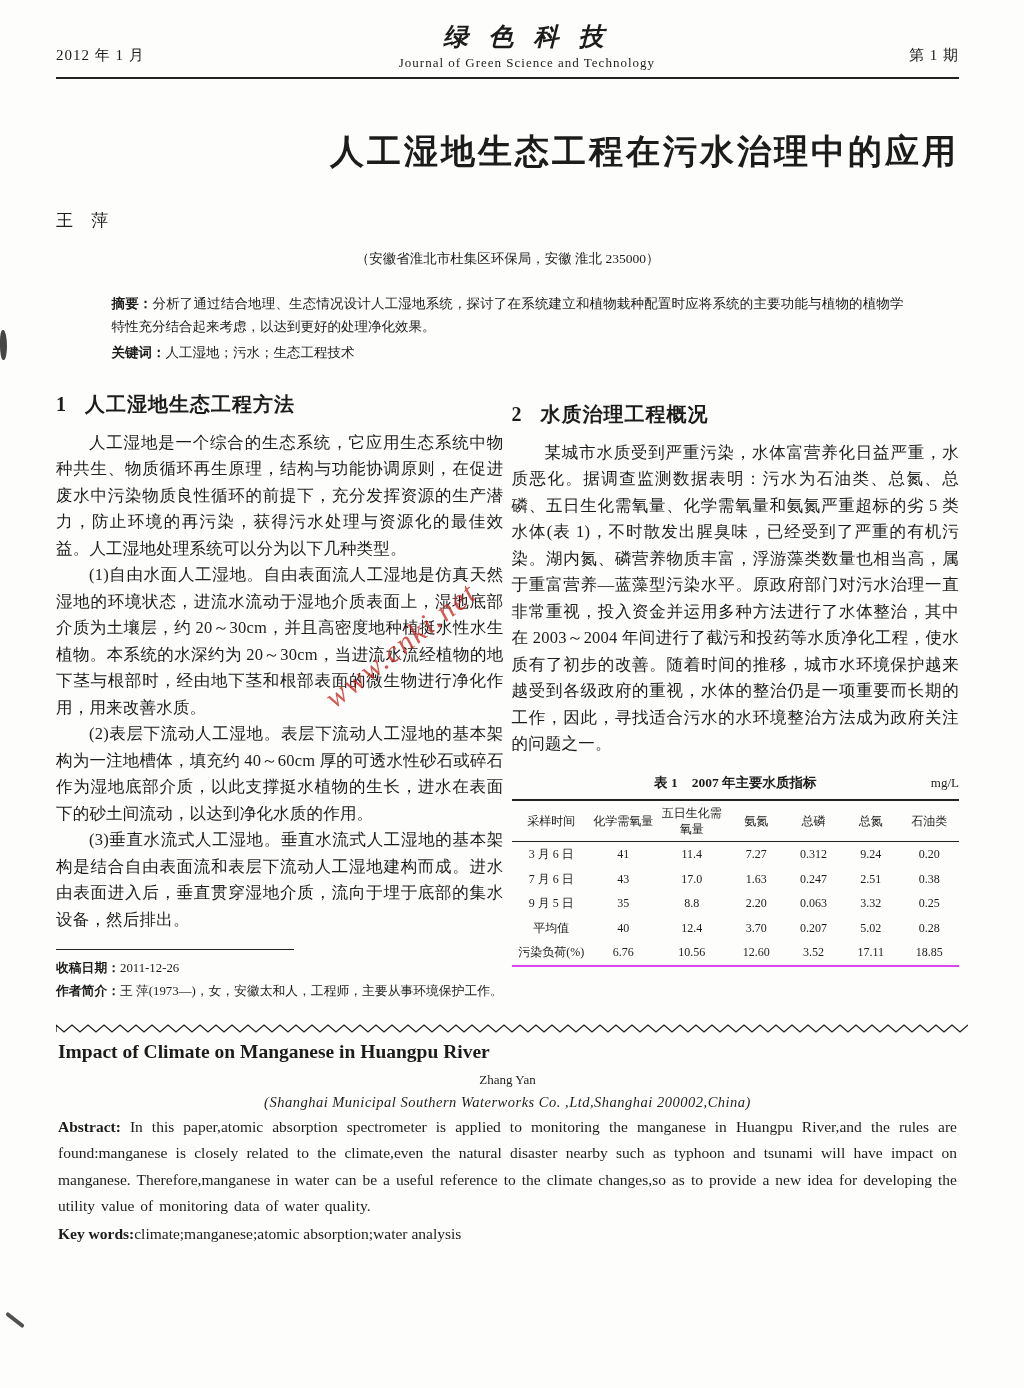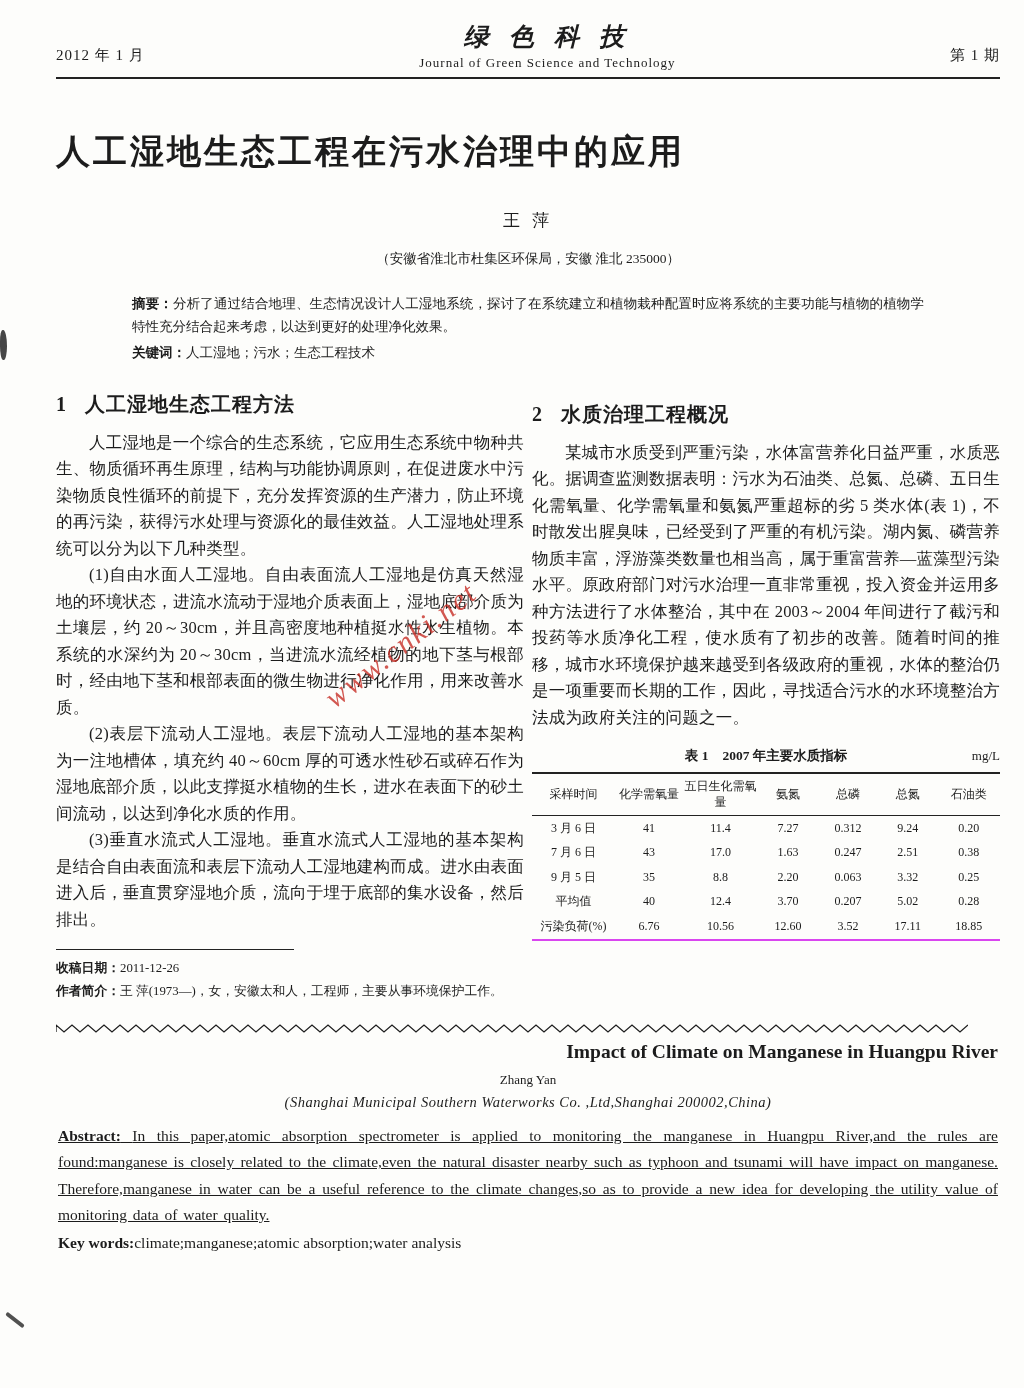--- a/index.html
+++ b/index.html
@@ -2,33 +2,33 @@
 <html><head>
 <meta charset="utf-8">
 <style>
   * { margin:0; padding:0; box-sizing:border-box; }
   html,body { background:#e8e8e6; }
   body {
     width:1024px; height:1388px; margin:0 auto; position:relative;
     background:#fdfdfb; color:#1c1c1c; overflow:hidden;
     font-family:"Liberation Serif","DejaVu Serif",serif;
   }
-  .page { padding:20px 24px 0 56px; position:relative; }
+  .page { padding:20px 65px 0 56px; position:relative; }
 
   
   .header { display:flex; justify-content:space-between; align-items:flex-end;
             border-bottom:2px solid #222; padding-bottom:6px; }
   .h-date,.h-issue { font-size:15px; padding-bottom:6px; letter-spacing:1px; }
   .h-center { text-align:center; }
   .h-cn { font-size:25px; font-weight:bold; font-style:italic; letter-spacing:7px; }
   .h-en { font-size:13px; letter-spacing:1px; margin-top:2px; }
 
   
-  .title { text-align:left; margin-top:50px; font-size:34px; font-weight:bold; letter-spacing:3px; }
-  .author { text-align:center; margin-top:34px; font-size:17px; letter-spacing:4px; }
+  .title { text-align:right; margin-top:50px; font-size:34px; font-weight:bold; letter-spacing:3px; }
+  .author { margin-top:34px; font-size:17px; letter-spacing:4px;font-family:Liberation Mono, monospace; }
   .affiliation { text-align:center; margin-top:18px; font-size:13.5px; }
 
   
   .meta-block { width:792px; margin:24px auto 0; }
   .abstract { font-size:13.5px; line-height:1.72; text-align:justify; }
   .keywords { font-size:13.5px; line-height:1.72; margin-top:3px; }
   .clc-row { display:flex; justify-content:space-between; font-size:13.5px; margin-top:6px; }
   .meta-block b { font-weight:bold; }
 
   
@@ -55,24 +55,24 @@
              border-bottom:2px solid #d946ef; font-size:12px; table-layout:fixed; }
   table.wq th { border-bottom:1.1px solid #222; font-weight:normal; padding:4px 1px;
                 line-height:1.35; text-align:center; vertical-align:middle; }
   table.wq td { text-align:center; padding:3px 1px; line-height:1.55; }
 
   
   .zigzag { display:block; margin:20px 0 6px; }
 
   
   .english { padding:0 2px; }
-  .en-title { text-align:right; font-size:19.5px; font-weight:bold; margin-top:0; }
+  .en-title { text-align:left; font-size:19.5px; font-weight:bold; margin-top:0; }
   .en-author { text-align:center; font-size:13px; margin-top:9px; }
   .en-affil { text-align:center; font-size:14.5px; font-style:italic; margin-top:6px; letter-spacing:0.5px; }
-  .en-abstract { margin-top:12px; font-size:15.5px; line-height:1.7; text-align:justify; word-spacing:2px;text-decoration:underline; }
+  .en-abstract { margin-top:3px; font-size:15.5px; line-height:1.7; text-align:justify; word-spacing:2px; }
   .en-abstract b, .en-keywords b { font-weight:bold; }
   .en-keywords { margin-top:6px; font-size:15.5px; }
 
   
   .watermark { position:absolute; left:318px; top:688px; transform:rotate(-38deg);
                transform-origin:left top; color:#c62a22; opacity:0.78; font-size:30px;
                font-style:italic; letter-spacing:2px; pointer-events:none;
                font-family:"Liberation Serif","DejaVu Serif",serif; }
   .artifact { position:absolute; background:#262626; }
   .a1 { left:0; top:330px; width:7px; height:30px; border-radius:40% 60% 50% 50%; opacity:.85; }

